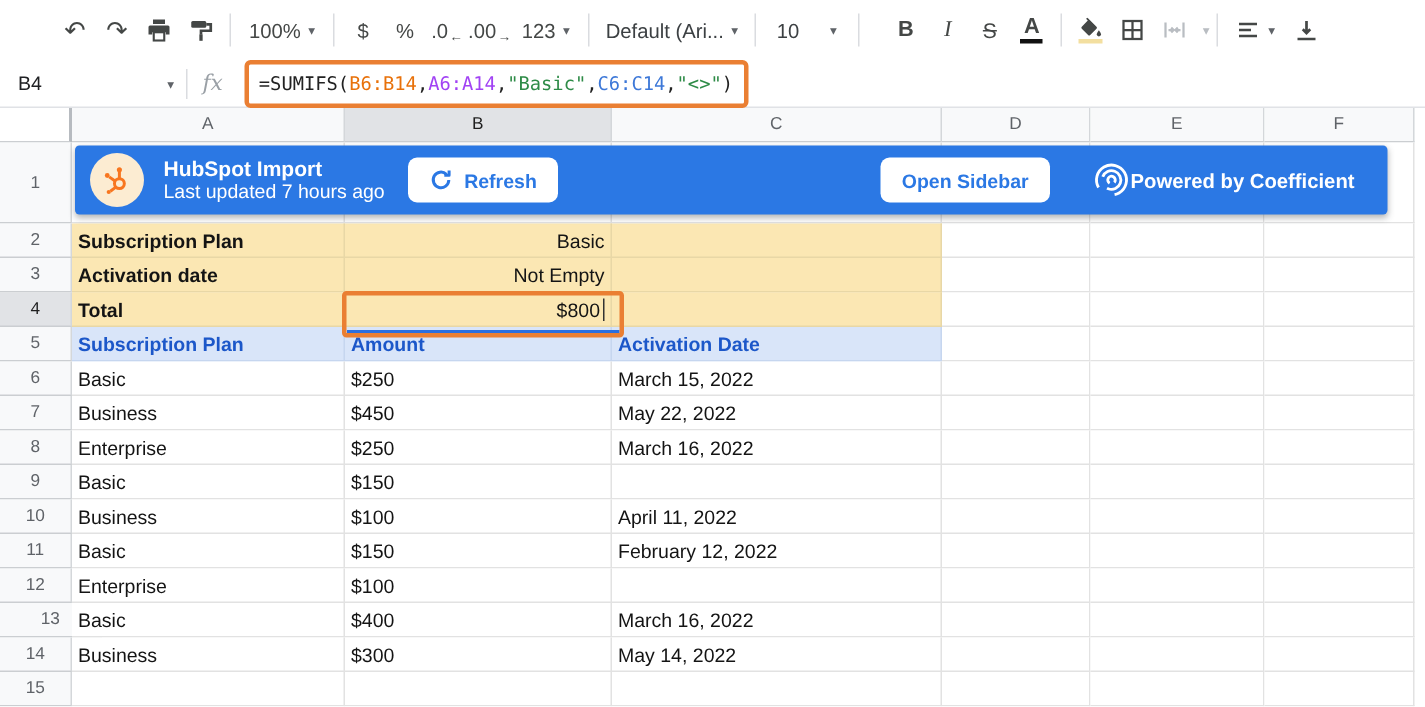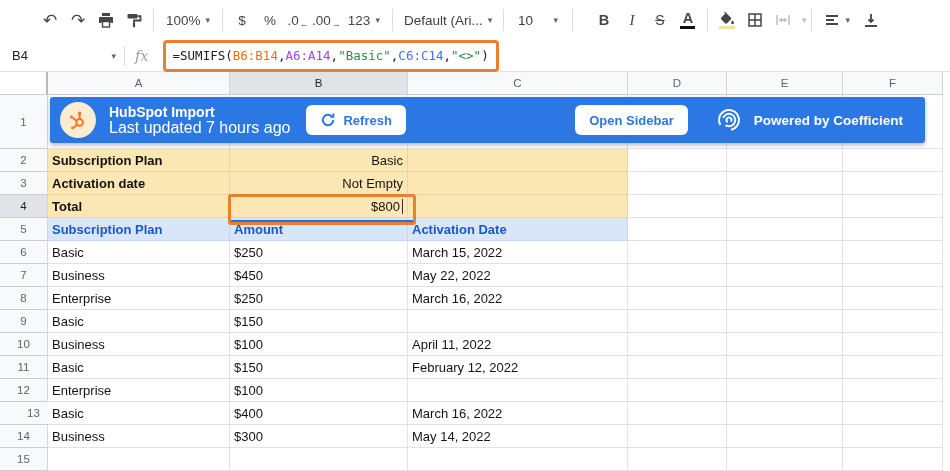--- a/index.html
+++ b/index.html
@@ -9,21 +9,21 @@
   
   .toolbar{height:40px;display:flex;align-items:center;padding-left:36px;background:#fff;white-space:nowrap;overflow:hidden;}
   .tbtn{min-width:28px;height:26px;display:flex;align-items:center;justify-content:center;
         border-radius:4px;color:#444746;font-size:13.5px;cursor:pointer;position:relative;box-sizing:border-box;}
   .tbtn .glyph{font-size:17px;line-height:1;}
   .tsep{width:1px;height:22px;background:#dadce0;margin:0 5px;flex:none;}
   .dd{font-size:9px;color:#5f6368;margin-left:5px;}
   .dd.gray{color:#b9bdc2;}
   .wide{padding:0 7px;}
   .tiny{font-size:9px;color:#444746;margin-left:1px;position:relative;top:4px;}
-  .fontbtn{width:100px;justify-content:space-between;padding:0 6px;color:#3c4043;}
+  .fontbtn{width:100px;justify-content:center;padding:0 6px;color:#3c4043;}
   .sizebtn{width:58px;justify-content:space-between;padding:0 9px;color:#3c4043;}
   .tb-b{font-weight:bold;font-size:14.5px;margin-left:12px;}
   .tb-i{font-style:italic;font-family:"Liberation Serif",serif;font-size:15px;}
   .tb-s{text-decoration:line-through;font-size:14px;}
   .tb-a{font-size:14.5px;font-weight:bold;flex-direction:column;line-height:1;}
   .tb-a .bar{width:15px;height:3px;background:#111;margin-top:1px;}
   .fillbtn{flex-direction:column;line-height:1;}
   .fillbtn .bar{width:16px;height:3px;background:#f3dfa0;margin-top:1px;}
 
   
@@ -53,26 +53,26 @@
   .b4box{position:absolute;left:228px;top:122px;width:182px;height:25px;border:3px solid #ea7f33;
          border-radius:3px;z-index:6;box-shadow:inset 0 -2px 0 #2a6fe0;pointer-events:none;}
 
   
   .banner{position:absolute;left:50px;top:25px;width:875px;height:46px;background:#2b78e4;border-radius:3px;
           box-shadow:0 2px 4px rgba(60,64,67,.38);display:flex;align-items:center;color:#fff;z-index:5;}
   .hslogo{width:36px;height:36px;border-radius:50%;background:#fcecd2;margin:0 13px 0 10px;
           display:flex;align-items:center;justify-content:center;flex:none;}
   .btext{line-height:16px;}
   .btitle{font-size:14px;font-weight:bold;}
-  .bsub{font-size:16px;font-weight:normal;}
+  .bsub{font-size:13px;font-weight:normal;}
   .bbtn{background:#fff;color:#2b78e4;border-radius:6px;height:30px;padding:0 14px;display:flex;
         align-items:center;font-weight:bold;font-size:13px;gap:7px;cursor:pointer;flex:none;}
   .openbtn{margin-left:auto;}
   .refreshbtn{margin-left:16px;}
-  .coeff{display:flex;align-items:center;gap:12px;margin:0 22px 0 28px;font-size:13.5px;font-weight:bold;flex:none;}
+  .coeff{display:flex;align-items:center;margin:0 22px 0 28px;font-size:13.5px;font-weight:bold;flex:none;}
 </style>
 </head>
 <body>
 
 <div class="toolbar">
   <div class="tbtn">
       <span class="glyph">↶</span>
     </div>
   <div class="tbtn">
       <span class="glyph">↷</span>

